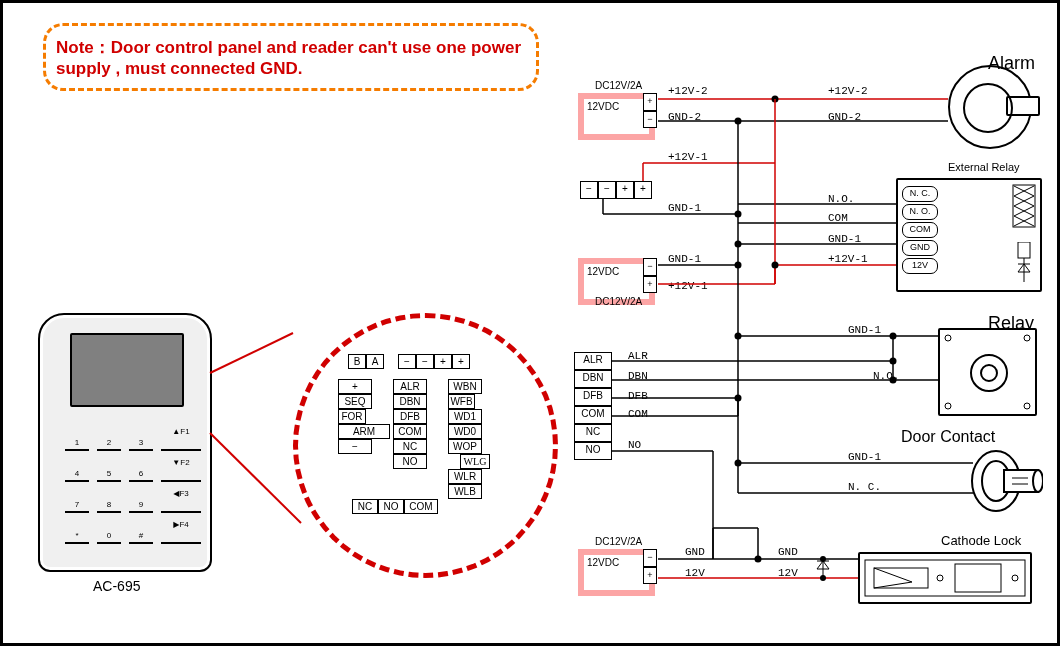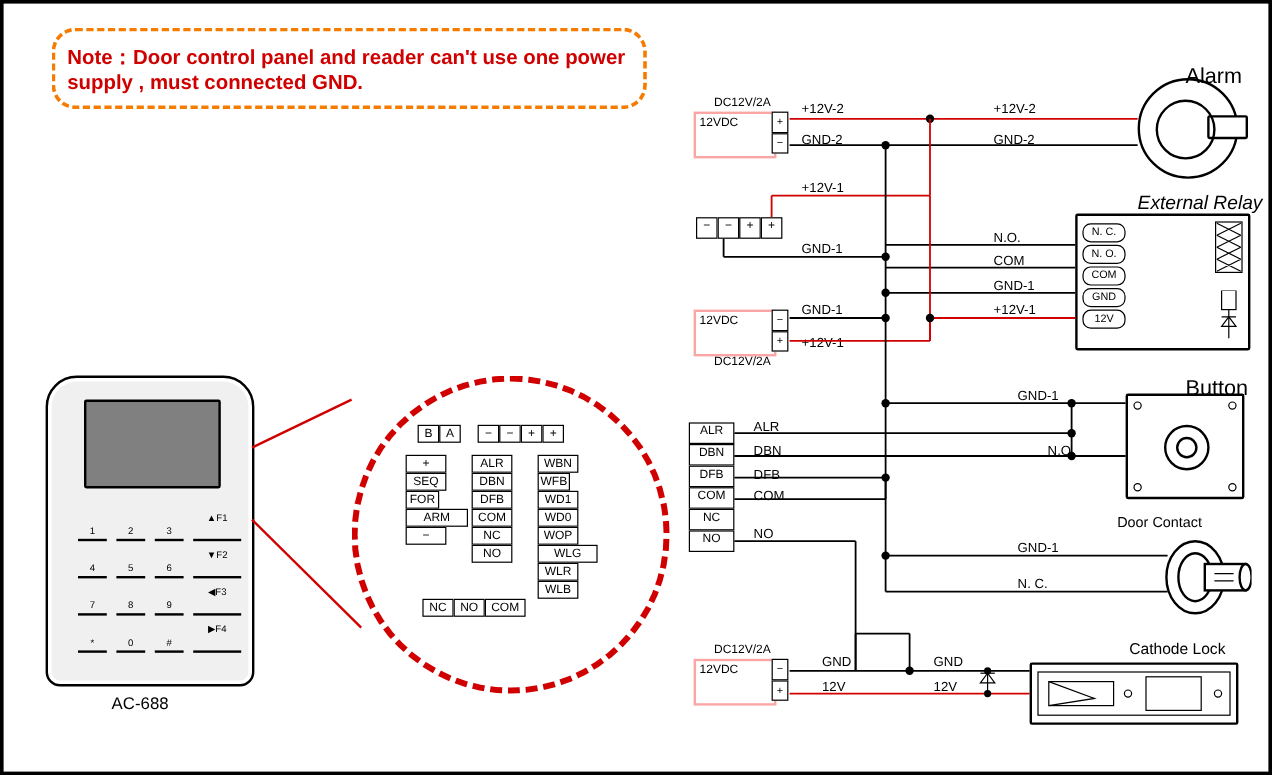--- a/index.html
+++ b/index.html
@@ -105,37 +105,38 @@
     font-size: 10px;
     text-align: center;
     background: #fff;
     line-height: 14px;
     height: 15px;
     box-sizing: border-box;
   }
   .small { font-size: 9px; }
   .psu {
     position: absolute;
-    border: 2px solid #fca5a5;
+    border: 6px solid #fca5a5;
     background: #fff;
   }
   .psu-label {
     position: absolute;
     font-size: 10px;
     white-space: nowrap;
   }
   .dev-label {
     position: absolute;
     font-size: 18px;
   }
   .wire-label {
     position: absolute;
     font-size: 11px;
     background: transparent;
     white-space: nowrap;
+    font-family: Liberation Mono, monospace;
   }
   .comp {
     position: absolute;
     border: 2px solid #000;
     background: #fff;
     border-radius: 2px;
   }
   .alarm {
     position: absolute;
     left: 945px;
@@ -186,21 +187,21 @@
     <div class="key">7</div>
     <div class="key">8</div>
     <div class="key">9</div>
     <div class="fkey">◀F3</div>
     <div class="key">*</div>
     <div class="key">0</div>
     <div class="key">#</div>
     <div class="fkey">▶F4</div>
   </div>
 </div>
-<div class="controller-label">AC-688</div>
+<div class="controller-label">AC-695</div>
 
 <div class="dash-circle"></div>
 
 <div style="position:absolute;left:335px;top:351px;">
 
   <div class="term" style="left:10px;top:0;width:18px;">B</div>
   <div class="term" style="left:28px;top:0;width:18px;">A</div>
 
   <div class="term" style="left:60px;top:0;width:18px;">−</div>
   <div class="term" style="left:78px;top:0;width:18px;">−</div>
@@ -218,21 +219,21 @@
   <div class="term" style="left:55px;top:55px;width:34px;">DFB</div>
   <div class="term" style="left:55px;top:70px;width:34px;">COM</div>
   <div class="term" style="left:55px;top:85px;width:34px;">NC</div>
   <div class="term" style="left:55px;top:100px;width:34px;">NO</div>
 
   <div class="term" style="left:110px;top:25px;width:34px;">WBN</div>
   <div class="term" style="left:110px;top:40px;width:27px;">WFB</div>
   <div class="term" style="left:110px;top:55px;width:34px;">WD1</div>
   <div class="term" style="left:110px;top:70px;width:34px;">WD0</div>
   <div class="term" style="left:110px;top:85px;width:34px;">WOP</div>
-  <div class="term" style="left:110px;top:100px;width:50px;">WLG</div>
+  <div class="term" style="left:122px;top:100px;width:30px;font-family:Liberation Serif, serif;">WLG</div>
   <div class="term" style="left:110px;top:115px;width:34px;">WLR</div>
   <div class="term" style="left:110px;top:130px;width:34px;">WLB</div>
 
   <div class="term" style="left:14px;top:145px;width:26px;">NC</div>
   <div class="term" style="left:40px;top:145px;width:26px;">NO</div>
   <div class="term" style="left:66px;top:145px;width:34px;">COM</div>
 </div>
 
 <div class="psu" style="left:575px;top:90px;width:65px;height:35px;">
   <div style="font-size:10px;padding:2px 3px;">12VDC</div>
@@ -265,21 +266,21 @@
 </div>
 <div class="term small" style="left:640px;top:546px;width:14px;height:18px;">−</div>
 <div class="term small" style="left:640px;top:564px;width:14px;height:17px;">+</div>
 <div class="psu-label" style="left:592px;top:533px;">DC12V/2A</div>
 
 <div class="dev-label" style="left:985px;top:50px;">Alarm</div>
 <div class="alarm"></div>
 <div class="alarm-neck"></div>
 <div style="position:absolute;left:960px;top:80px;width:46px;height:46px;border:2px solid #000;border-radius:50%;"></div>
 
-<div class="dev-label" style="left:945px;top:158px;font-size:16px;font-style:italic;">External Relay</div>
+<div class="dev-label" style="left:945px;top:158px;font-size:11px;">External Relay</div>
 <div class="comp" style="left:893px;top:175px;width:142px;height:110px;">
   <div style="position:absolute;right:4px;top:4px;width:24px;height:44px;">
     <svg viewBox="0 0 24 44" width="24" height="44">
         <path d="M2 2 L22 12 M2 12 L22 2 M2 12 L22 22 M2 22 L22 12 M2 22 L22 32 M2 32 L22 22 M2 32 L22 42 M2 42 L22 32" stroke="#000" stroke-width="1" fill="none"></path>
         <rect x="1" y="1" width="22" height="42" fill="none" stroke="#000"></rect>
       </svg>
   </div>
   <div style="position:absolute;right:4px;bottom:8px;width:24px;height:40px;">
     <svg viewBox="0 0 24 40" width="24" height="40">
       <rect x="6" y="0" width="12" height="16" fill="none" stroke="#000"></rect>
@@ -288,33 +289,33 @@
       <line x1="6" y1="22" x2="18" y2="22" stroke="#000"></line>
     </svg>
   </div>
   <div class="relay-pin" style="position:absolute;left:4px;top:6px;width:34px;">N. C.</div>
   <div class="relay-pin" style="position:absolute;left:4px;top:24px;width:34px;">N. O.</div>
   <div class="relay-pin" style="position:absolute;left:4px;top:42px;width:34px;">COM</div>
   <div class="relay-pin" style="position:absolute;left:4px;top:60px;width:34px;">GND</div>
   <div class="relay-pin" style="position:absolute;left:4px;top:78px;width:34px;">12V</div>
 </div>
 
-<div class="dev-label" style="left:985px;top:310px;">Button</div>
+<div class="dev-label" style="left:985px;top:310px;">Relay</div>
 <div class="comp" style="left:935px;top:325px;width:95px;height:84px;">
   <div style="position:absolute;left:30px;top:24px;width:34px;height:34px;border:2px solid #000;border-radius:50%;"></div>
   <div style="position:absolute;left:40px;top:34px;width:14px;height:14px;border:2px solid #000;border-radius:50%;"></div>
   <svg style="position:absolute;left:0;top:0;" width="95" height="84">
     <circle cx="8" cy="8" r="3" fill="none" stroke="#000"></circle>
       <circle cx="87" cy="8" r="3" fill="none" stroke="#000"></circle>
     <circle cx="8" cy="76" r="3" fill="none" stroke="#000"></circle>
       <circle cx="87" cy="76" r="3" fill="none" stroke="#000"></circle>
   </svg>
 </div>
 
-<div class="dev-label" style="left:928px;top:425px;font-size:12px;">Door Contact</div>
+<div class="dev-label" style="left:898px;top:425px;font-size:16px;">Door Contact</div>
 <div style="position:absolute;left:965px;top:443px;">
   <svg width="75" height="70" viewBox="0 0 75 70">
     <ellipse cx="28" cy="35" rx="24" ry="30" fill="none" stroke="#000" stroke-width="2"></ellipse>
     <ellipse cx="28" cy="35" rx="14" ry="20" fill="#fff" stroke="#000" stroke-width="2"></ellipse>
     <rect x="36" y="24" width="34" height="22" fill="#fff" stroke="#000" stroke-width="2"></rect>
     <ellipse cx="70" cy="35" rx="5" ry="11" fill="#fff" stroke="#000" stroke-width="2"></ellipse>
     <line x1="44" y1="32" x2="60" y2="32" stroke="#000"></line>
     <line x1="44" y1="38" x2="60" y2="38" stroke="#000"></line>
   </svg>
 </div>

